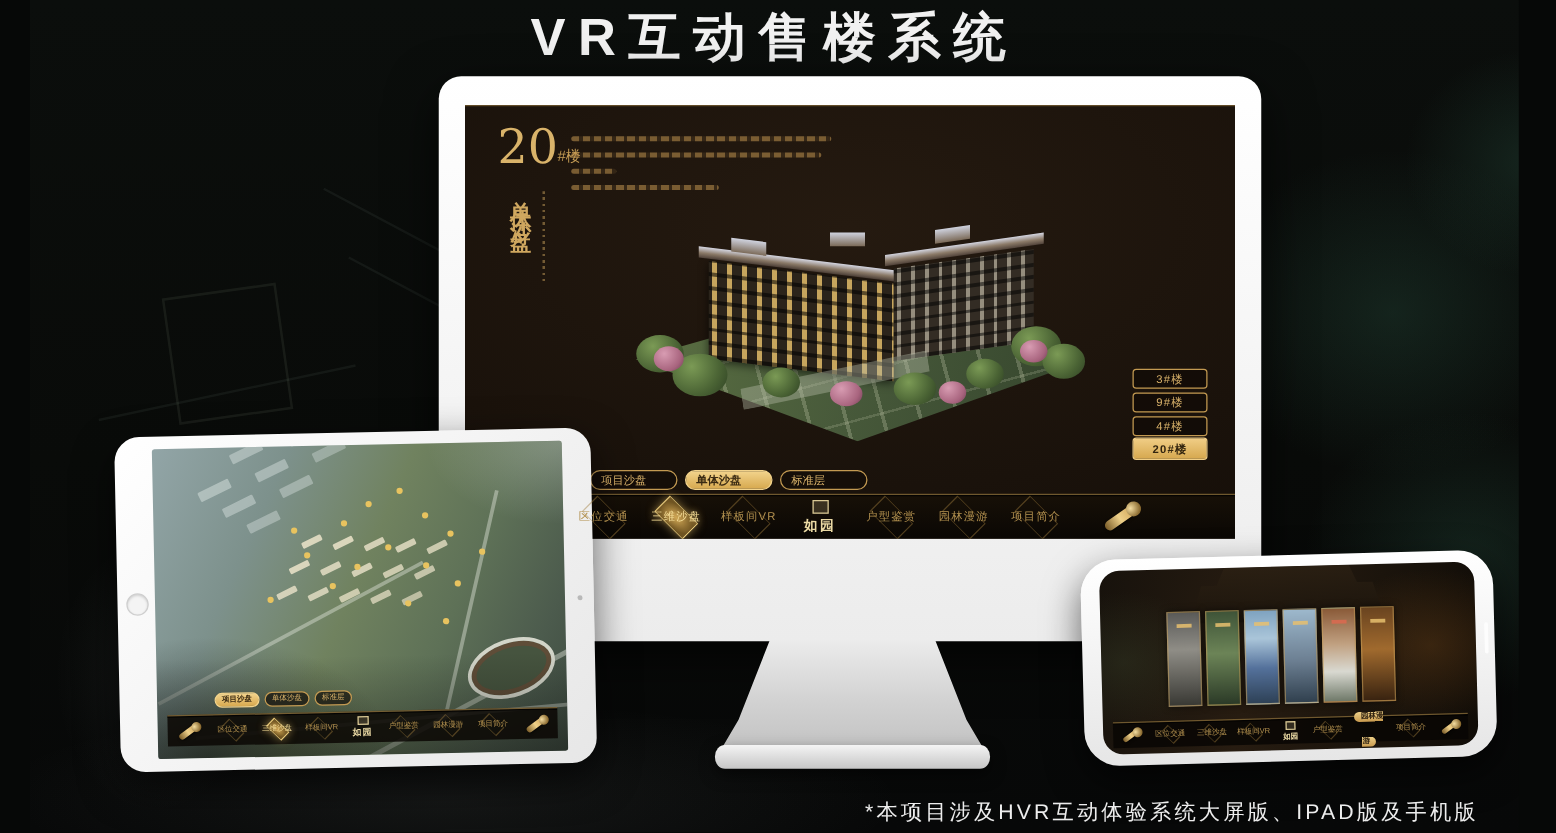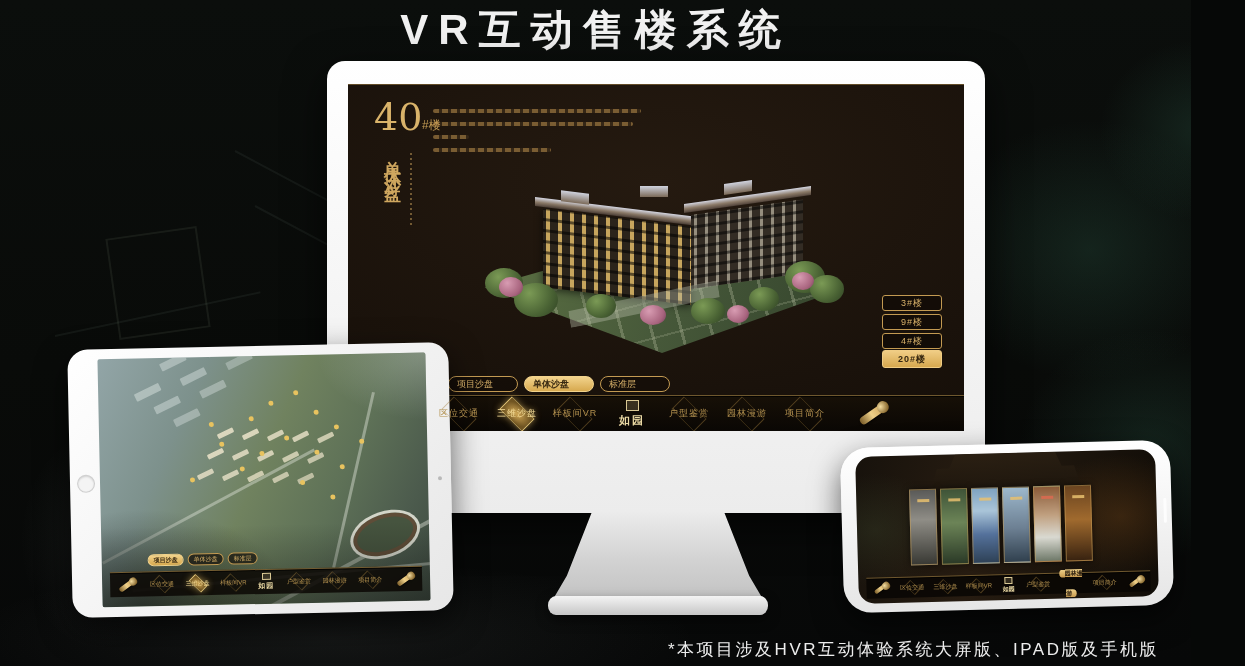--- a/index.html
+++ b/index.html
@@ -1,18 +1,18 @@
 <!DOCTYPE html>
 <html><head>
 <meta charset="utf-8">
 <style>
   html,body{margin:0;padding:0;background:#060807;}
   #canvas{position:relative;width:1191px;height:666px;overflow:hidden;
     font-family:"Liberation Sans",sans-serif;
-    background:linear-gradient(180deg,#0b0e0c,#090b09 55%,#070808);}
+    background:linear-gradient(180deg,#0b0e0c,#090b09 55%,#070808);margin-left:24px;}
   
   .bg-line{position:absolute;height:2px;background:rgba(150,175,160,.08);transform-origin:left center;}
   .bg-rect{position:absolute;border:2px solid rgba(160,175,150,.10);}
   .bg-blob{position:absolute;border-radius:50%;}
   .blob-teal{background:radial-gradient(closest-side,rgba(45,90,72,.30),rgba(45,90,72,0));}
   .blob-smoke{background:radial-gradient(closest-side,rgba(200,210,205,.07),rgba(200,210,205,0));}
   
   .page-title{position:absolute;left:0;right:0;top:2px;text-align:center;color:#f1f1f1;
     font-size:42px;font-weight:bold;letter-spacing:10px;}
   .footnote{position:absolute;left:668px;top:638px;color:#ededed;font-size:17px;letter-spacing:2.5px;text-align:center;}
@@ -195,21 +195,21 @@
   <div class="bg-blob blob-teal" style="left:1020px;top:330px;width:260px;height:230px"></div>
   <div class="bg-blob blob-teal" style="left:1100px;top:40px;width:200px;height:180px"></div>
   <div class="bg-blob blob-smoke" style="left:-40px;top:560px;width:740px;height:160px"></div>
   <div class="bg-blob blob-smoke" style="left:20px;top:430px;width:160px;height:220px"></div>
 
   <div class="page-title">VR互动售楼系统</div>
 
   <div class="monitor">
     <div class="m-screen">
 
-      <div class="h-num">40</div>
+      <div class="h-num">20</div>
       <div class="h-suffix">#楼</div>
       <div class="h-vert">单体沙盘</div>
       <div class="h-vline"></div>
 
       <div class="para">
         <div class="p-line" style="width:208px"></div>
         <div class="p-line" style="width:200px"></div>
         <div class="p-line" style="width:36px"></div>
         <div class="p-line" style="width:118px"></div>
       </div>

